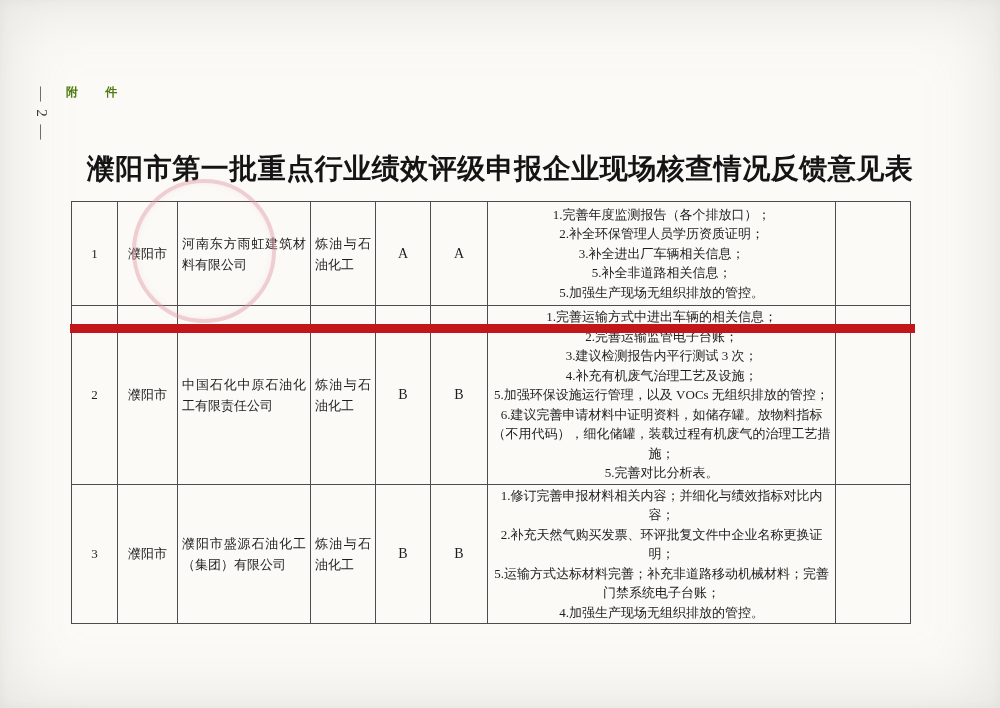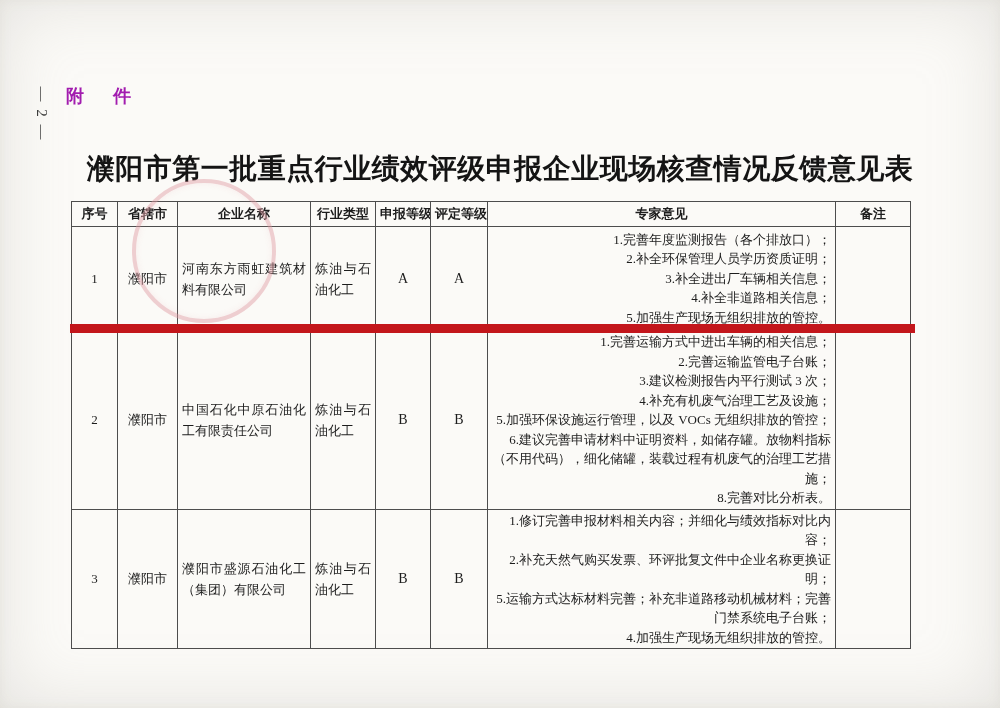--- a/index.html
+++ b/index.html
@@ -16,21 +16,21 @@
   
   .page-number{
     position:absolute;left:12px;top:105px;width:58px;height:18px;
     transform:rotate(90deg);
     font-size:15px;color:#3a3a3a;text-align:center;letter-spacing:2px;
     white-space:nowrap;
   }
   
   .attachment{
     position:absolute;left:66px;top:84px;
-    font-size:18px;font-weight:bold;letter-spacing:12px;color:#a21caf;
+    font-size:12px;font-weight:bold;letter-spacing:12px;color:#4d7c0f;
     font-family:"Liberation Sans","DejaVu Sans",sans-serif;
   }
   
   .doc-title{
     position:absolute;left:0;top:150px;width:1000px;
     text-align:center;font-size:28px;font-weight:bold;color:#141414;
     letter-spacing:0.5px;
   }
   
   table.report{
@@ -46,21 +46,21 @@
   }
   th.hdr{
     font-weight:bold;text-align:center;font-size:13px;
     white-space:nowrap;padding:2px 0;
   }
   td.center{text-align:center;}
   td.company,td.industry{
     text-align:justify;line-height:21px;padding:2px 5px;margin-left:33px;
   }
   td.opinions{
-    vertical-align:top;text-align:right;padding:3px 5px 2px 5px;
+    vertical-align:top;text-align:center;padding:3px 5px 2px 5px;
   }
   .opinion-line{line-height:19.5px;}
   td.grade{text-align:center;font-size:14px;}
   
   .highlight-line{
     position:absolute;left:70px;top:324px;width:845px;height:9px;
     background:#c3161b;z-index:10;
   }
   
   .stamp{
@@ -89,63 +89,53 @@
     <col style="width:46px">
       <col style="width:60px">
       <col style="width:133px">
       <col style="width:65px">
     <col style="width:55px">
       <col style="width:57px">
       <col style="width:348px">
       <col style="width:75px">
   </colgroup>
   <tbody>
-      <tr style="height:25px;">
-    <th class="hdr">序号</th>
-    <th class="hdr">省辖市</th>
-    <th class="hdr">企业名称</th>
-    <th class="hdr">行业类型</th>
-    <th class="hdr">申报等级</th>
-    <th class="hdr">评定等级</th>
-    <th class="hdr">专家意见</th>
-    <th class="hdr">备注</th>
-  </tr>
 
   <tr style="height:104px;">
     <td class="center">1</td>
     <td class="center">濮阳市</td>
     <td class="company">河南东方雨虹建筑材料有限公司</td>
     <td class="industry">炼油与石油化工</td>
     <td class="grade">A</td>
     <td class="grade">A</td>
     <td class="opinions">
           <div class="opinion-line">1.完善年度监测报告（各个排放口）；</div>
           <div class="opinion-line">2.补全环保管理人员学历资质证明；</div>
           <div class="opinion-line">3.补全进出厂车辆相关信息；</div>
-          <div class="opinion-line">4.补全非道路相关信息；</div>
+          <div class="opinion-line">5.补全非道路相关信息；</div>
           <div class="opinion-line">5.加强生产现场无组织排放的管控。</div>
         </td>
     <td></td>
   </tr>
 
   <tr style="height:165px;">
     <td class="center">2</td>
     <td class="center">濮阳市</td>
     <td class="company">中国石化中原石油化工有限责任公司</td>
     <td class="industry">炼油与石油化工</td>
     <td class="grade">B</td>
     <td class="grade">B</td>
     <td class="opinions">
           <div class="opinion-line">1.完善运输方式中进出车辆的相关信息；</div>
           <div class="opinion-line">2.完善运输监管电子台账；</div>
           <div class="opinion-line">3.建议检测报告内平行测试 3 次；</div>
           <div class="opinion-line">4.补充有机废气治理工艺及设施；</div>
           <div class="opinion-line">5.加强环保设施运行管理，以及 VOCs 无组织排放的管控；</div>
           <div class="opinion-line">6.建议完善申请材料中证明资料，如储存罐。放物料指标（不用代码），细化储罐，装载过程有机废气的治理工艺措施；</div>
-          <div class="opinion-line">8.完善对比分析表。</div>
+          <div class="opinion-line">5.完善对比分析表。</div>
         </td>
     <td></td>
   </tr>
 
   <tr style="height:105px;">
     <td class="center">3</td>
     <td class="center">濮阳市</td>
     <td class="company">濮阳市盛源石油化工（集团）有限公司</td>
     <td class="industry">炼油与石油化工</td>
     <td class="grade">B</td>

